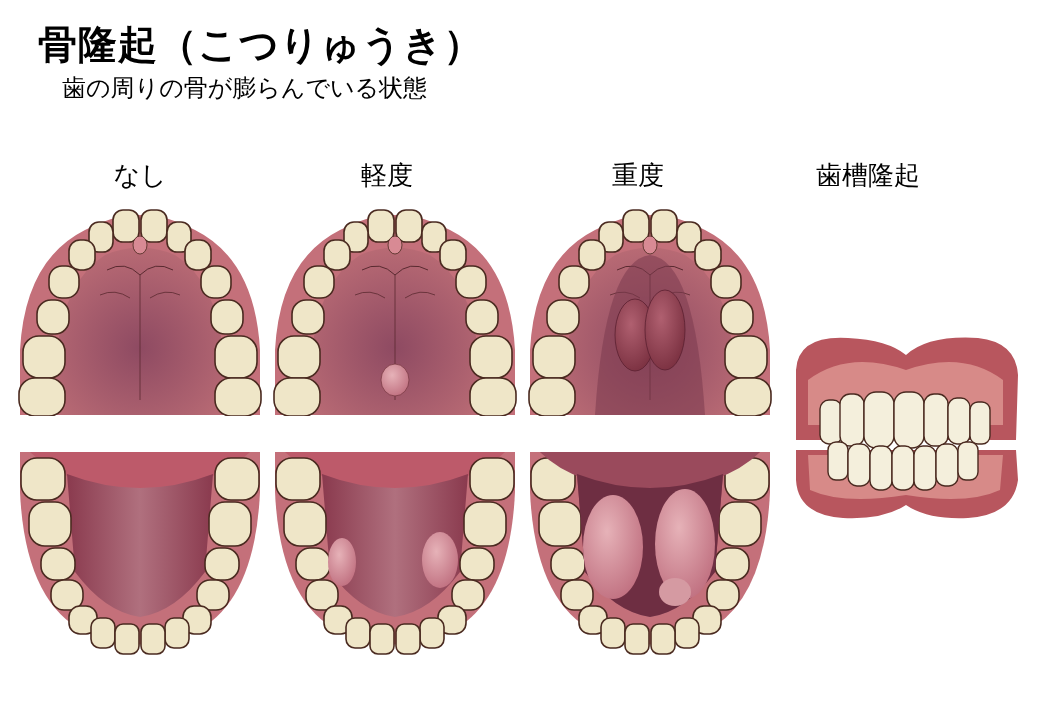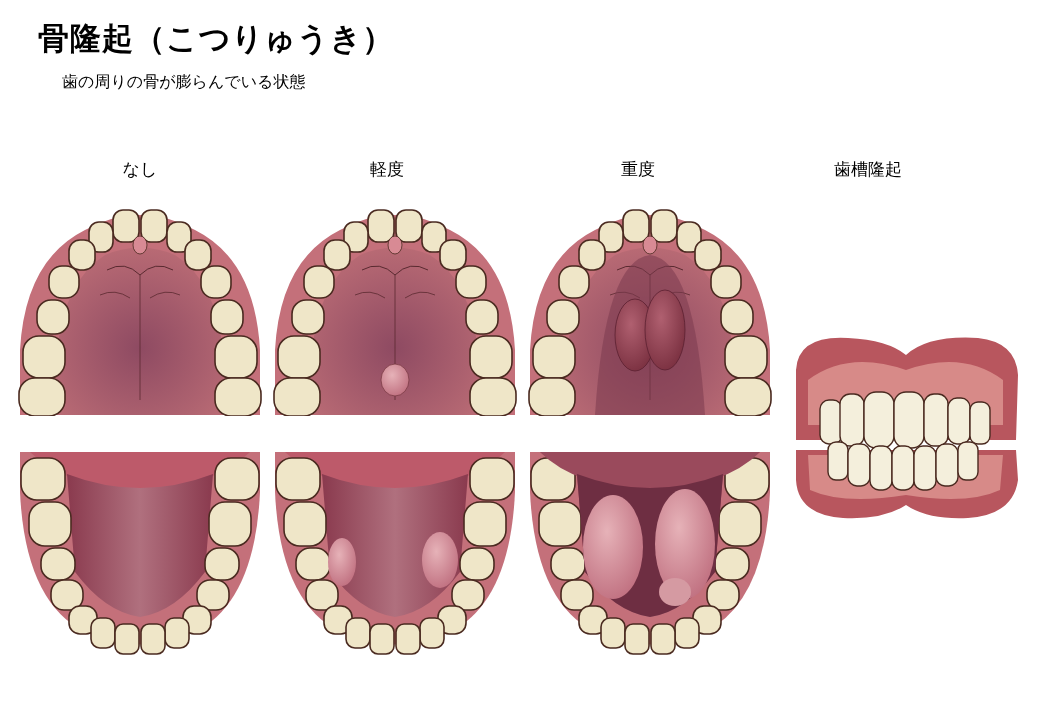--- a/index.html
+++ b/index.html
@@ -1,19 +1,19 @@
 <!DOCTYPE html>
 <html><head>
 <meta charset="utf-8">
 <style>
   html,body{margin:0;padding:0;background:#ffffff;}
   body{width:1040px;height:720px;position:relative;overflow:hidden;font-family:"DejaVu Sans","Liberation Sans",sans-serif;color:#000;}
-  .title{position:absolute;left:38px;top:18px;font-size:31px;font-weight:bold;letter-spacing:1px;white-space:nowrap;}
-  .subtitle{position:absolute;left:62px;top:72px;font-size:16px;white-space:nowrap;}
-  .col-label{position:absolute;top:158px;font-size:17px;text-align:center;width:180px;white-space:nowrap;}
+  .title{position:absolute;left:38px;top:18px;font-size:39px;font-weight:bold;letter-spacing:1px;white-space:nowrap;}
+  .subtitle{position:absolute;left:62px;top:72px;font-size:24px;white-space:nowrap;}
+  .col-label{position:absolute;top:158px;font-size:26px;text-align:center;width:180px;white-space:nowrap;}
   .panel{position:absolute;}
   svg{display:block;}
 </style>
 </head>
 <body>
 
 <div class="title">骨隆起（こつりゅうき）</div>
 <div class="subtitle">歯の周りの骨が膨らんでいる状態</div>
 
 <div class="col-label" style="left:50px">なし</div>

